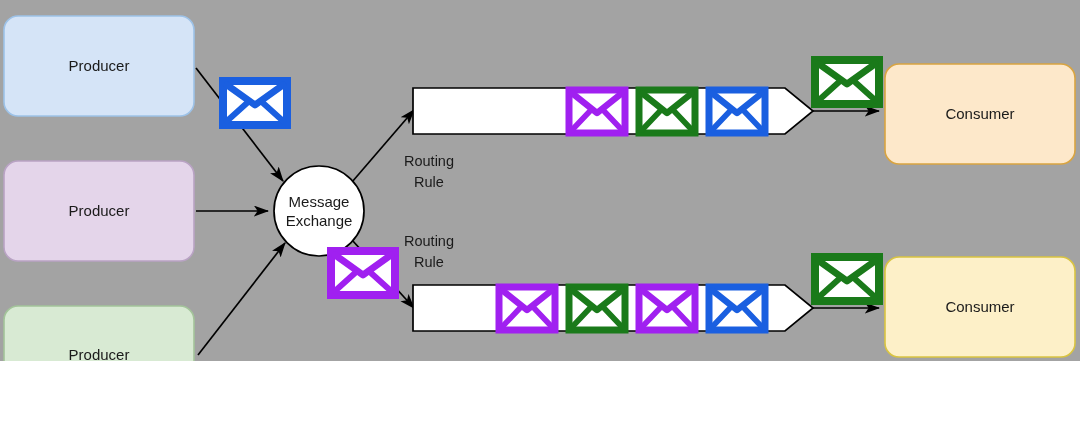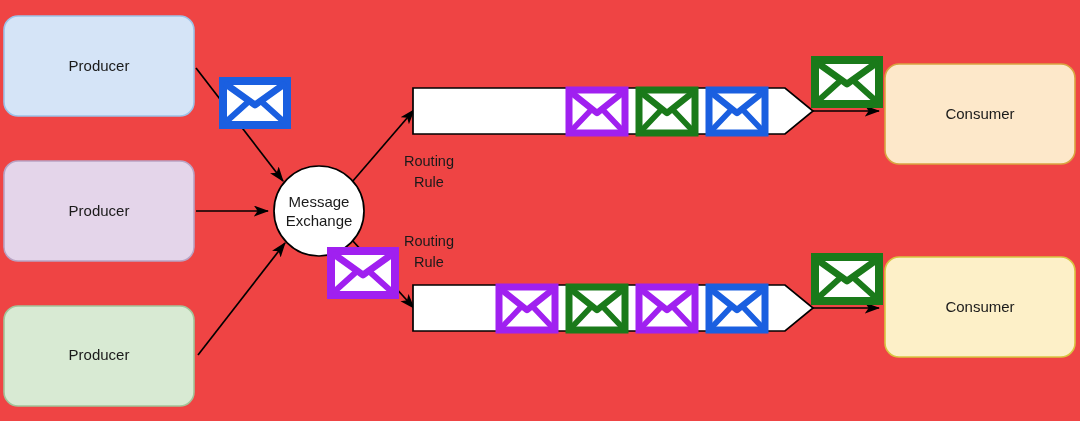--- a/index.html
+++ b/index.html
@@ -7,22 +7,22 @@
     margin: 0;
     padding: 0;
     background: #ffffff;
   }
   body {
     font-family: "Liberation Sans", sans-serif;
   }
   #canvas {
     position: relative;
     width: 1080px;
-    height: 421px;
-    background: #ef4444;
+    height: 361px;
+    background: #a3a3a3;
     overflow: hidden;
   }
   #canvas svg.layer {
     position: absolute;
     left: 0;
     top: 0;
     width: 1080px;
     height: 421px;
     overflow: visible;
   }

